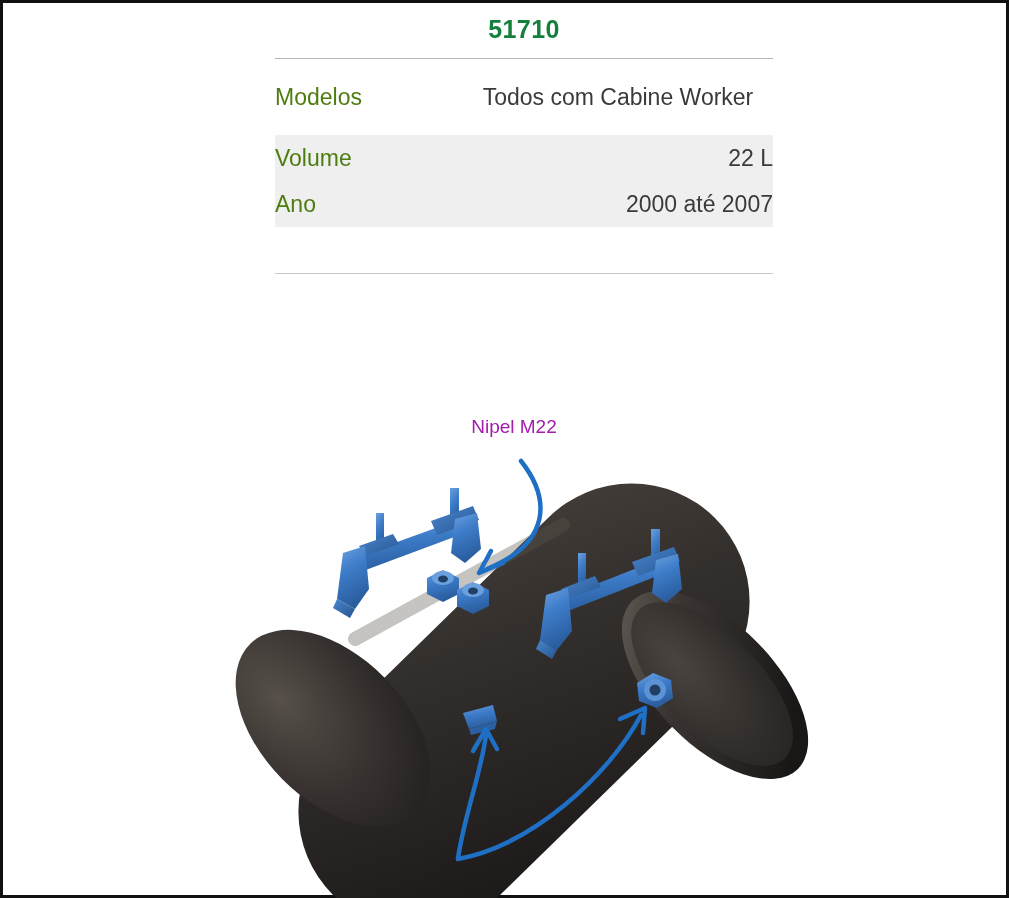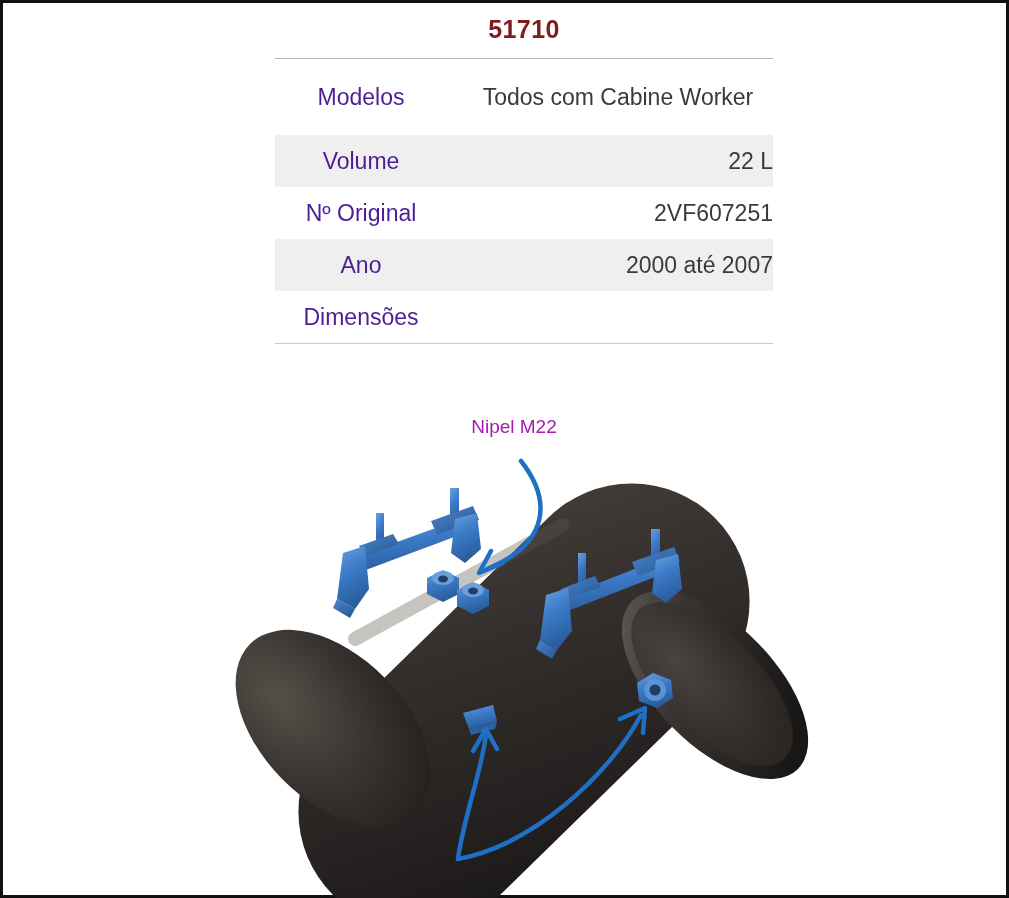--- a/index.html
+++ b/index.html
@@ -28,41 +28,41 @@
     position: absolute;
     left: 272px;
     top: 0px;
     width: 498px;
   }
 
   #spec-title {
     text-align: center;
     font-size: 25px;
     font-weight: bold;
-    color: #7f1d1d;
+    color: #15803d;
     letter-spacing: 0.4px;
     padding: 12px 0 14px 0;
     border-bottom: 1.5px solid #b5b5b5;
   }
 
   .spec-row {
     display: flex;
     align-items: center;
-    height: 52px;
+    height: 46px;
   }
   .spec-row.alt { background: #efefef; }
   .spec-row.first { height: 76px; }
   .spec-row.last { border-bottom: 1.5px solid #c9c9c9; }
 
   .spec-label {
     width: 172px;
-    text-align: center;
+    text-align: left;
     padding-right: 0px;
     font-size: 23px;
-    color: #4c1d95;
+    color: #4d7c0f;
     white-space: nowrap;
   }
   .spec-value {
     flex: 1;
     text-align: right;
     font-size: 23px;
     color: #3a3a3a;
     white-space: nowrap;
   }
   .spec-row.first .spec-value { text-align: center; padding-left: 16px; }
@@ -108,32 +108,27 @@
     <div class="spec-row first">
       <div class="spec-label">Modelos</div>
       <div class="spec-value">Todos com Cabine Worker</div>
     </div>
 
     <div class="spec-row alt">
       <div class="spec-label">Volume</div>
       <div class="spec-value">22 L</div>
     </div>
 
-    <div class="spec-row">
-      <div class="spec-label">Nº Original</div>
-      <div class="spec-value">2VF607251</div>
-    </div>
 
     <div class="spec-row alt">
       <div class="spec-label">Ano</div>
       <div class="spec-value">2000 até 2007</div>
     </div>
 
     <div class="spec-row last">
-      <div class="spec-label">Dimensões</div>
     </div>
 
   </div>
 
   <div class="anno" id="anno-top">
     <div>Nipel M22</div>
   </div>
 
   <div class="anno" id="anno-bottom">
     <div>Nipel M22</div>

